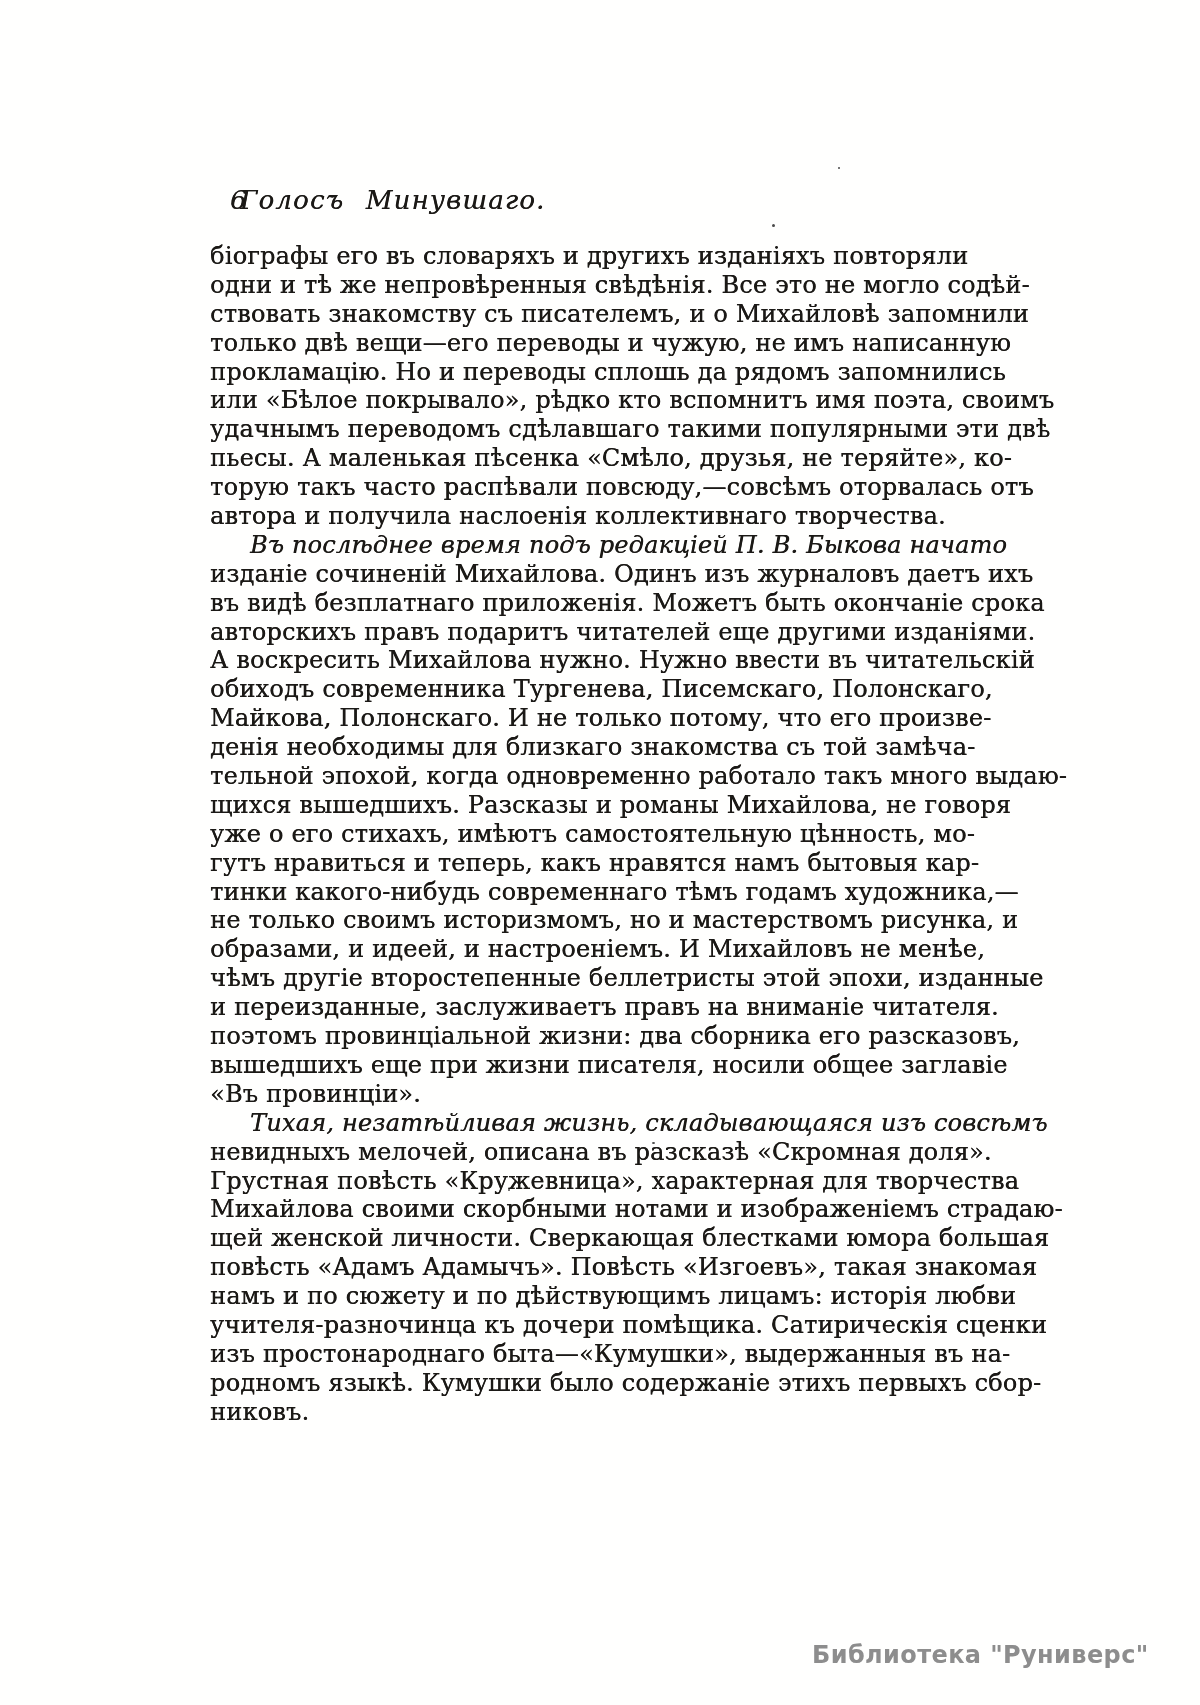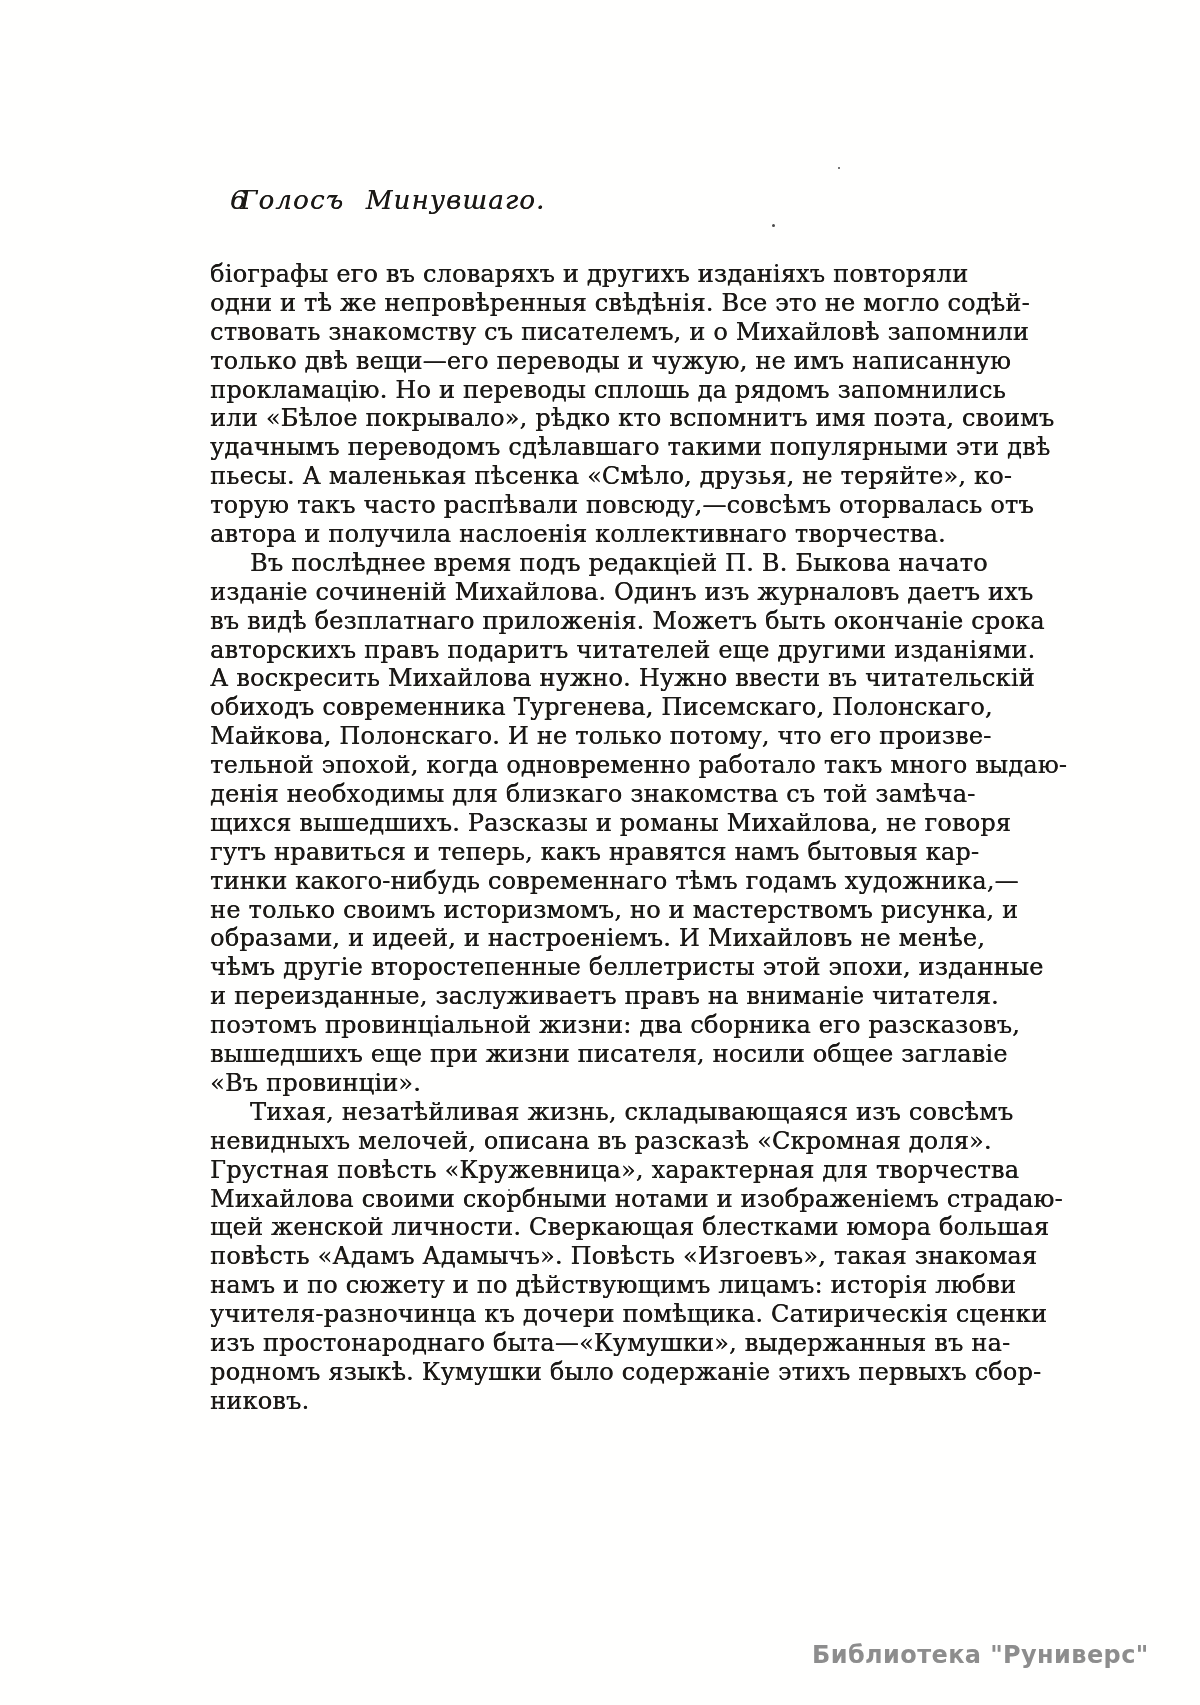--- a/index.html
+++ b/index.html
@@ -30,36 +30,36 @@
   }
   .running-title {
     text-align: left;
     word-spacing: 12px;
     letter-spacing: 1.2px;
     padding-left: 30px;
     text-shadow: 0.3px 0 0 currentColor;
   }
   .body-text {
     position: absolute;
-    top: 260px;
+    top: 242px;
     left: 210px;
     width: 756px;
     font-size: 24px;
     line-height: 28.9px;
     letter-spacing: 0.2px;
     text-shadow: 0.35px 0 0 currentColor;
   }
   .line {
     height: 28.9px;
     text-align: justify;
     text-align-last: justify;
     white-space: nowrap;
   }
   .line.para-end { text-align-last: left; }
-  .line.indent { padding-left: 40px; }
+  .line.indent { padding-left: 40px; font-style: italic; }
   .watermark {
     position: absolute;
     top: 1641px;
     left: 812px;
     font-family: "DejaVu Sans", "Liberation Sans", sans-serif;
     font-size: 24px;
     font-weight: bold;
     color: #8d8d8d;
     letter-spacing: 0.4px;
   }
@@ -94,23 +94,24 @@
       <div class="line">пьесы. А маленькая пѣсенка «Смѣло, друзья, не теряйте», ко-</div>
       <div class="line">торую такъ часто распѣвали повсюду,—совсѣмъ оторвалась отъ</div>
       <div class="line para-end">автора и получила наслоенія коллективнаго творчества.</div>
       <div class="line indent">Въ послѣднее время подъ редакціей П. В. Быкова начато</div>
       <div class="line">изданіе сочиненій Михайлова. Одинъ изъ журналовъ даетъ ихъ</div>
       <div class="line">въ видѣ безплатнаго приложенія. Можетъ быть окончаніе срока</div>
       <div class="line">авторскихъ правъ подаритъ читателей еще другими изданіями.</div>
       <div class="line">А воскресить Михайлова нужно. Нужно ввести въ читательскій</div>
       <div class="line">обиходъ современника Тургенева, Писемскаго, Полонскаго,</div>
       <div class="line">Майкова, Полонскаго. И не только потому, что его произве-</div>
+      <div class="line">денія необходимы для близкаго знакомства съ той замѣча-</div>
       <div class="line">тельной эпохой, когда одновременно работало такъ много выдаю-</div>
-      <div class="line">денія необходимы для близкаго знакомства съ той замѣча-</div>
       <div class="line">щихся вышедшихъ. Разсказы и романы Михайлова, не говоря</div>
+      <div class="line">уже о его стихахъ, имѣютъ самостоятельную цѣнность, мо-</div>
       <div class="line">гутъ нравиться и теперь, какъ нравятся намъ бытовыя кар-</div>
       <div class="line">тинки какого-нибудь современнаго тѣмъ годамъ художника,—</div>
       <div class="line">не только своимъ историзмомъ, но и мастерствомъ рисунка, и</div>
       <div class="line">образами, и идеей, и настроеніемъ. И Михайловъ не менѣе,</div>
       <div class="line">чѣмъ другіе второстепенные беллетристы этой эпохи, изданные</div>
       <div class="line para-end">и переизданные, заслуживаетъ правъ на вниманіе читателя.</div>
       <div class="line">поэтомъ провинціальной жизни: два сборника его разсказовъ,</div>
       <div class="line">вышедшихъ еще при жизни писателя, носили общее заглавіе</div>
       <div class="line para-end">«Въ провинціи».</div>
       <div class="line indent">Тихая, незатѣйливая жизнь, складывающаяся изъ совсѣмъ</div>

